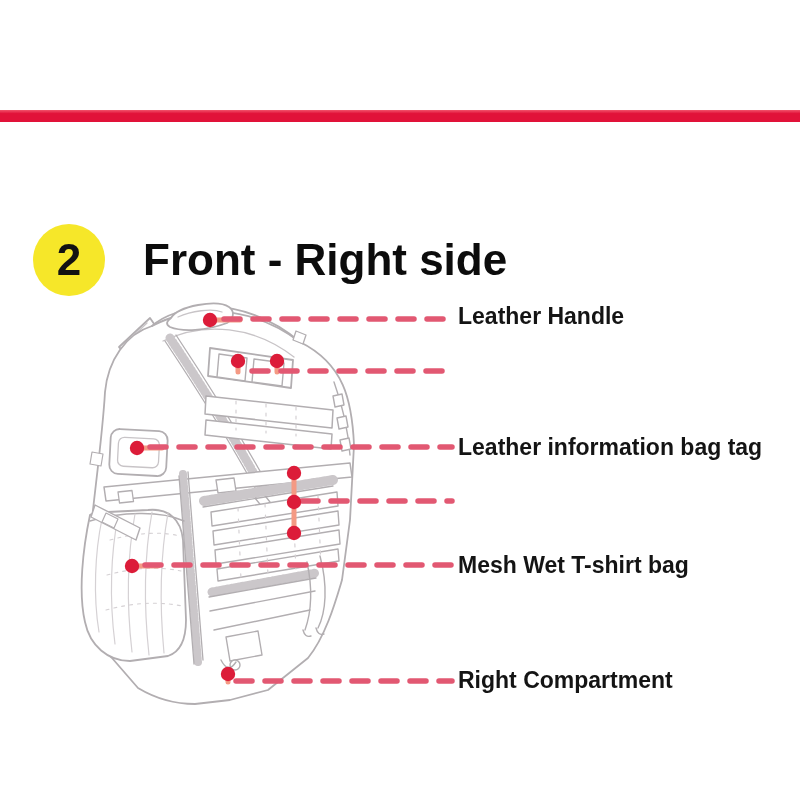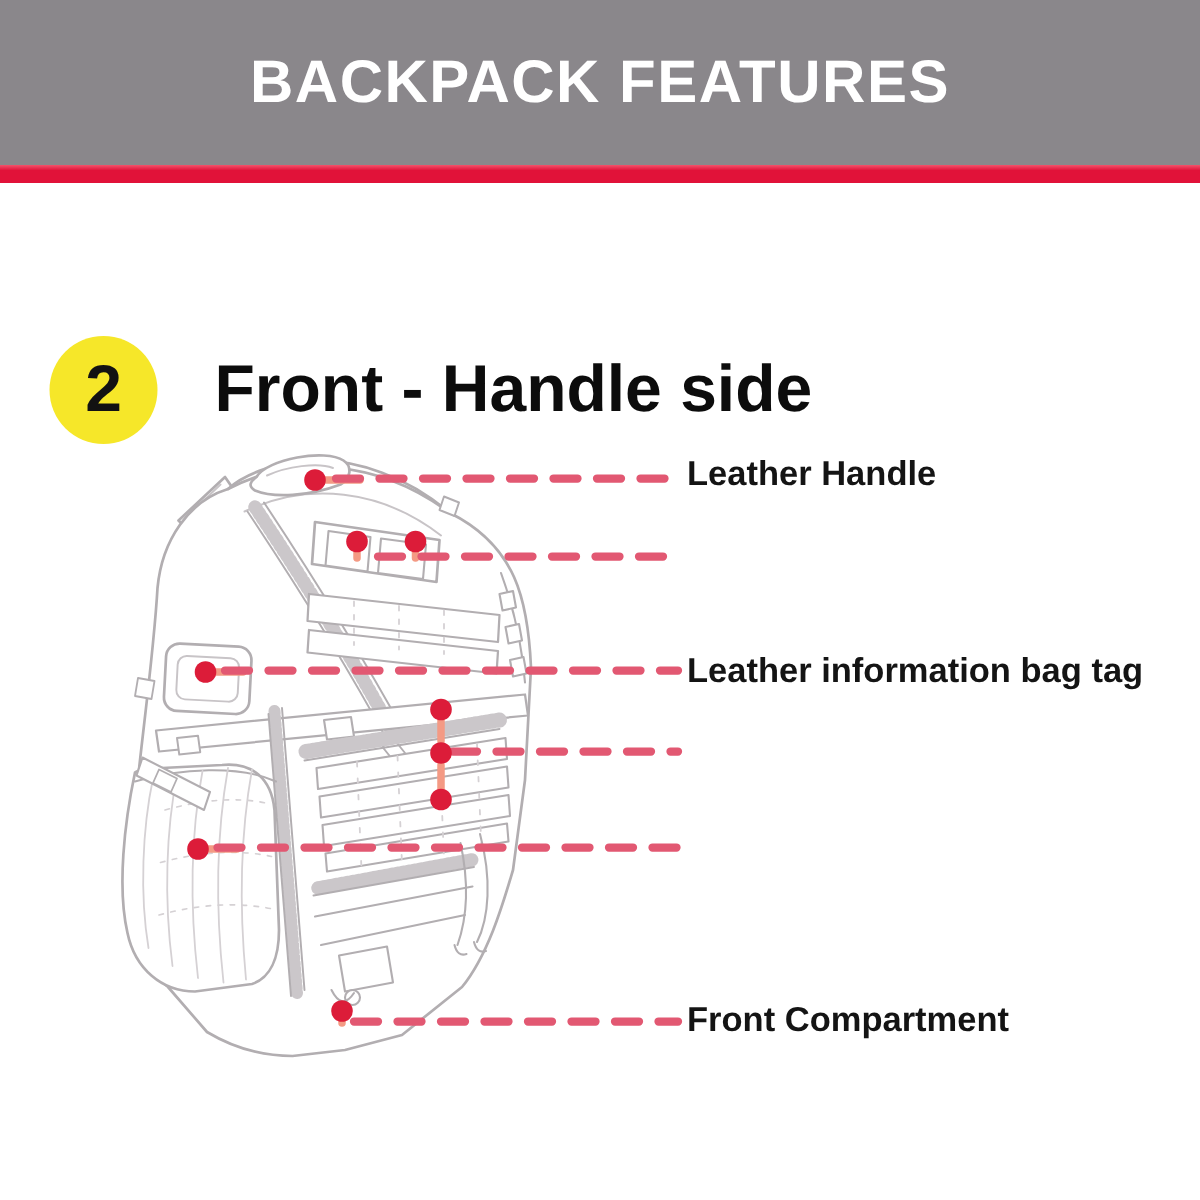--- a/index.html
+++ b/index.html
@@ -35,28 +35,25 @@
   .callout-label {
     position:absolute; left:458px; transform:translateY(-50%);
     font-size:23px; font-weight:bold; color:#141414; white-space:nowrap;
   }
 </style>
 </head>
 <body>
 
 <div class="page">
 
-  <div class="banner">
-    <h1 class="banner-title">BACKPACK FEATURES</h1>
-  </div>
   <div class="accent-stripe"></div>
 
   <div class="section-header">
     <div class="badge">2</div>
-    <div class="section-title">Front - Handle side</div>
+    <div class="section-title">Front - Right side</div>
   </div>
 
   <svg class="scene" viewBox="0 0 800 800">
 
     <g stroke="#b2aeb1" stroke-width="1.8" fill="none" stroke-linejoin="round" stroke-linecap="round">
 
       <g>
         <path d="M150,318 L119,347 L131,359 L159,331 Z" fill="#ffffff"></path>
         <path d="M147,323 L125,344" stroke="#c8c4c7" stroke-width="1.3"></path>
       </g>
@@ -192,14 +189,15 @@
       <circle cx="294" cy="473" r="7.2"></circle>
       <circle cx="294" cy="502" r="7.2"></circle>
       <circle cx="294" cy="533" r="7.2"></circle>
       <circle cx="132" cy="566" r="7.2"></circle>
       <circle cx="228" cy="674" r="7.2"></circle>
     </g>
   </svg>
 
   <div class="callout-label" style="top:316px">Leather Handle</div>
   <div class="callout-label" style="top:447px">Leather information bag tag</div>
-  <div class="callout-label" style="top:680px">Front Compartment</div>
+  <div class="callout-label" style="top:565px">Mesh Wet T-shirt bag</div>
+  <div class="callout-label" style="top:680px">Right Compartment</div>
 </div>
 
 </body></html>

